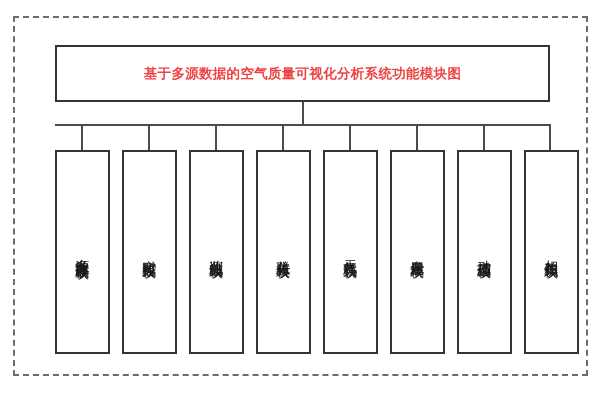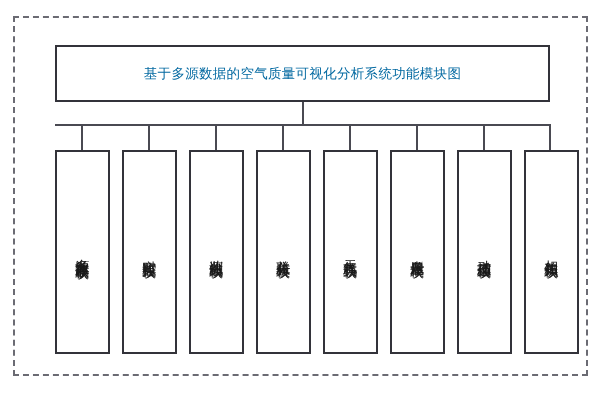--- a/index.html
+++ b/index.html
@@ -42,24 +42,24 @@
     border: 2px solid #33333a;
     background: #ffffff;
     box-sizing: border-box;
     display: flex;
     align-items: center;
     justify-content: center;
   }
   .root-title {
     font-size: 13.5px;
     line-height: 1.2;
-    color: #0369a1;
+    color: #ef4444;
     letter-spacing: 0.3px;
     white-space: nowrap;
-    font-weight: 400;
+    font-weight: 700;
   }
 
   
   .conn {
     position: absolute;
     background: #4a4a52;
   }
   .conn-v-root {   
     left: 302px;
     top: 102px;

